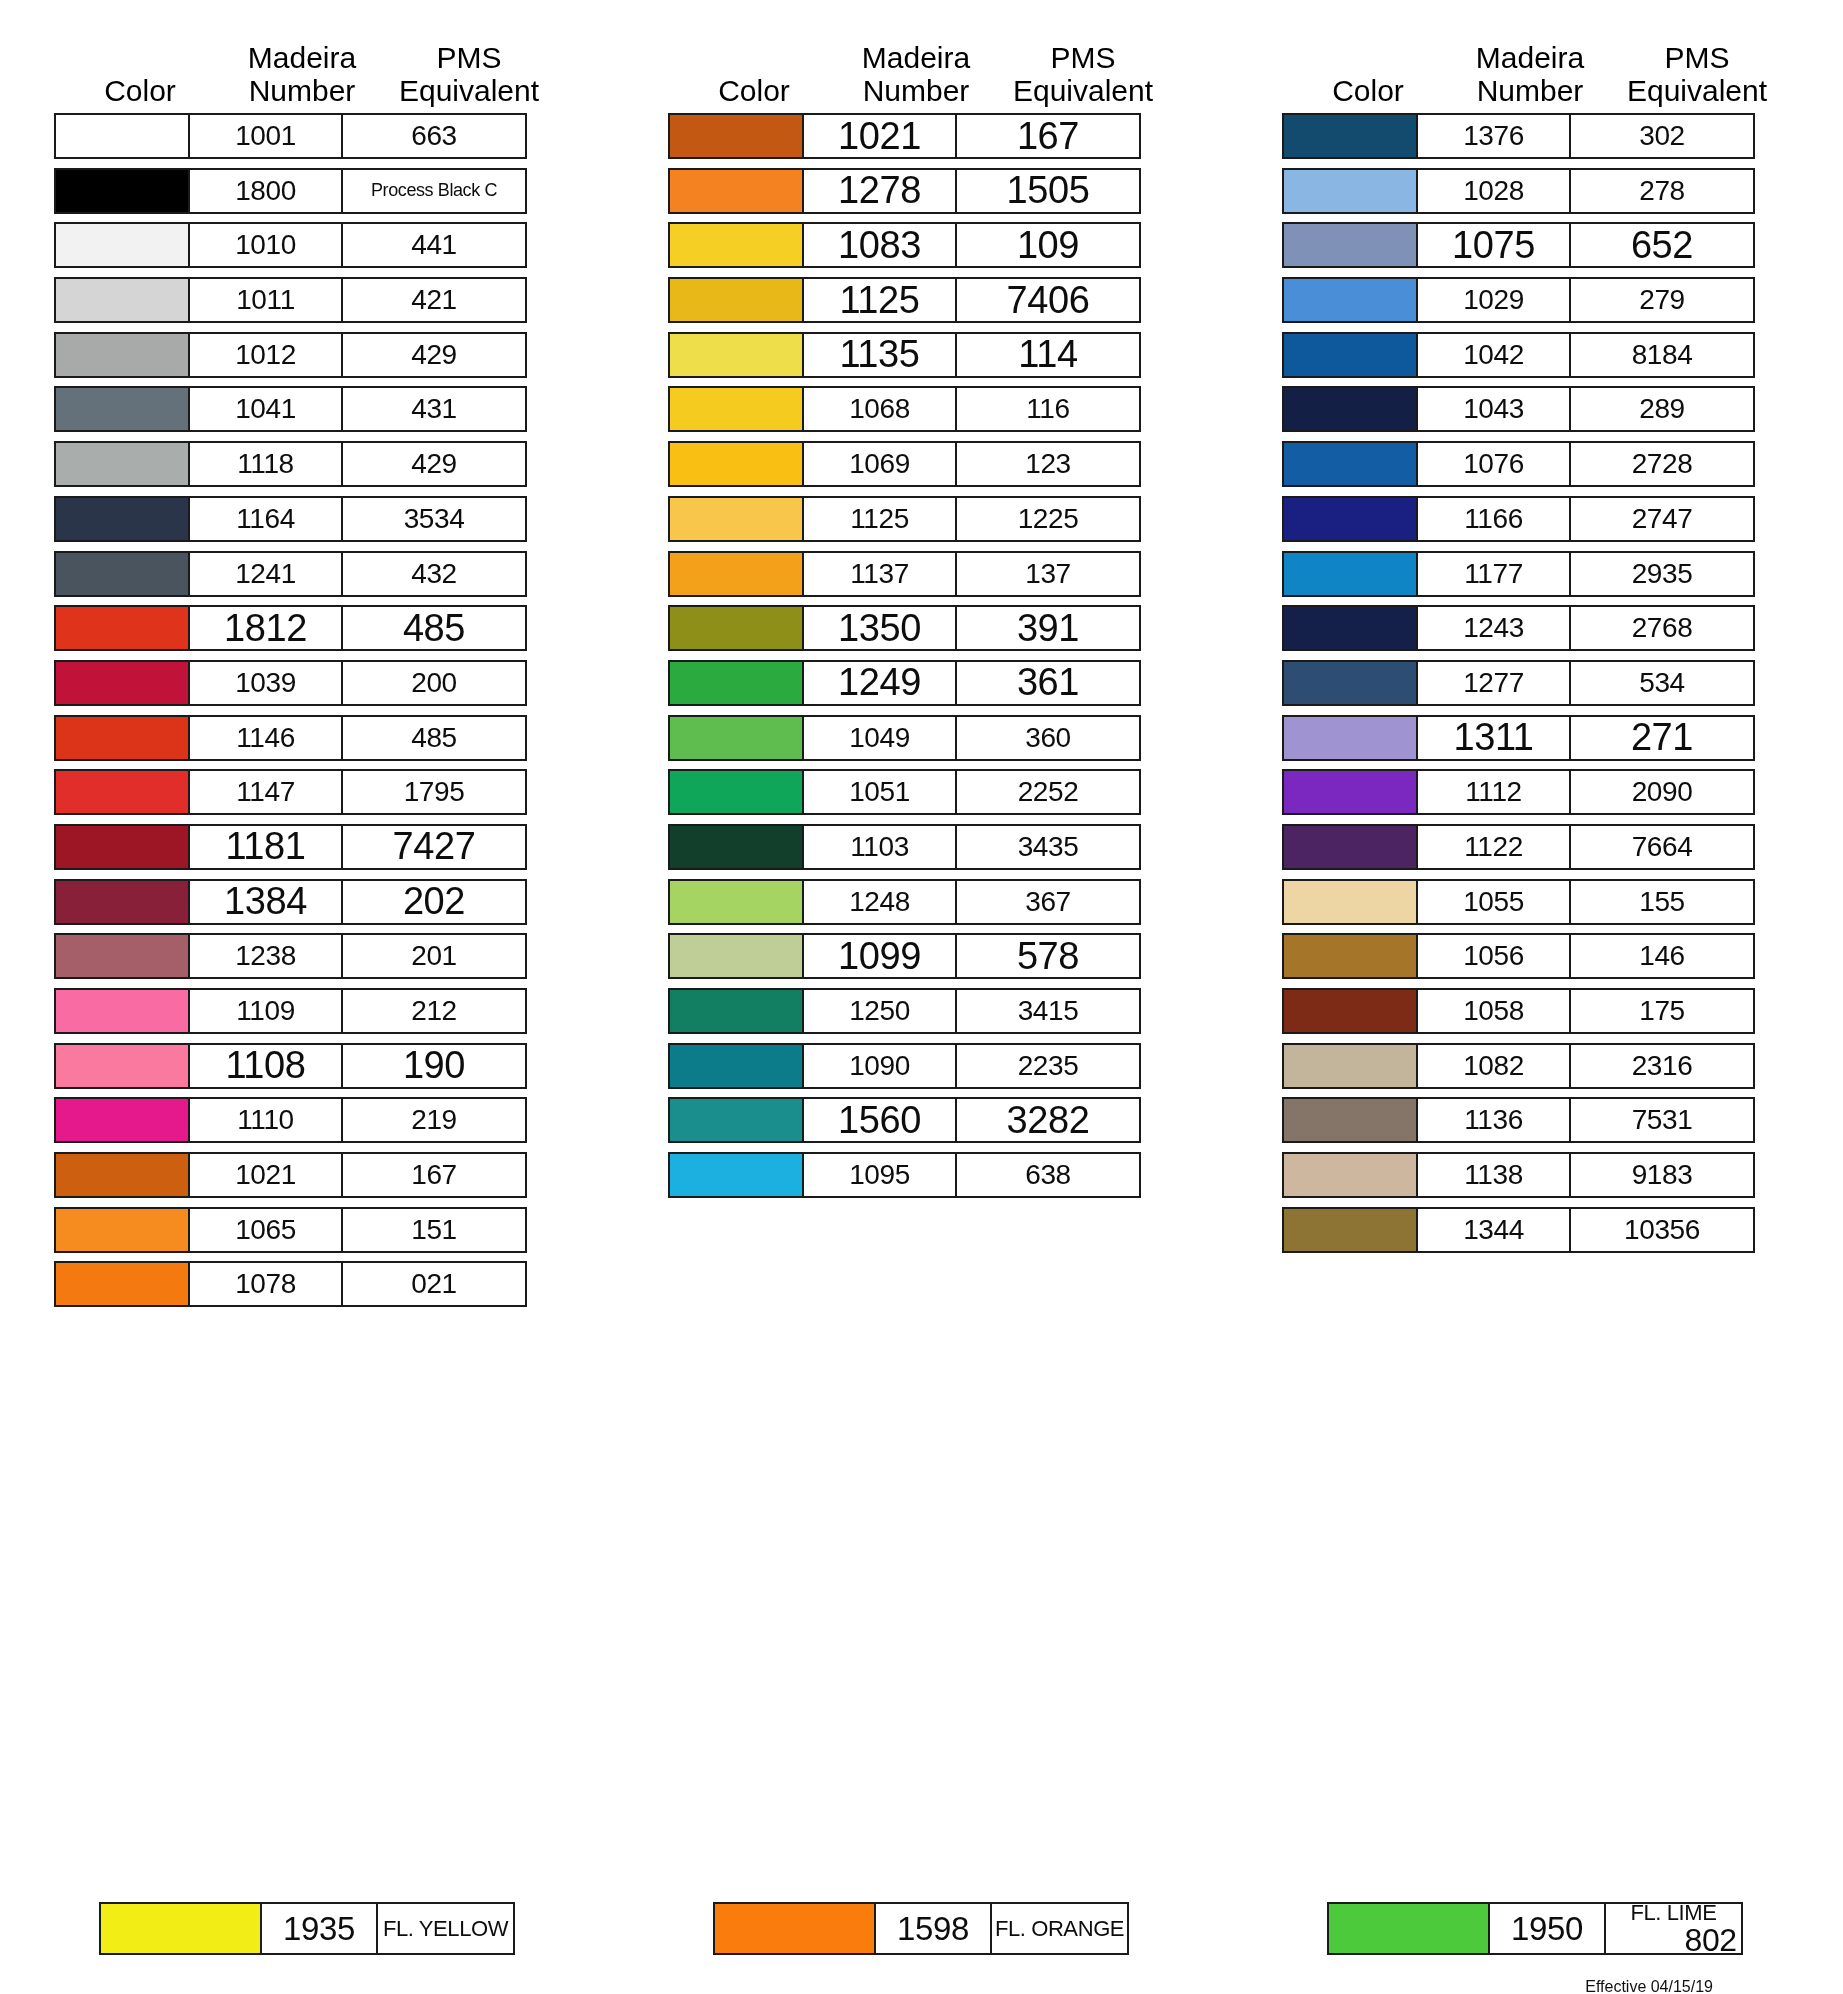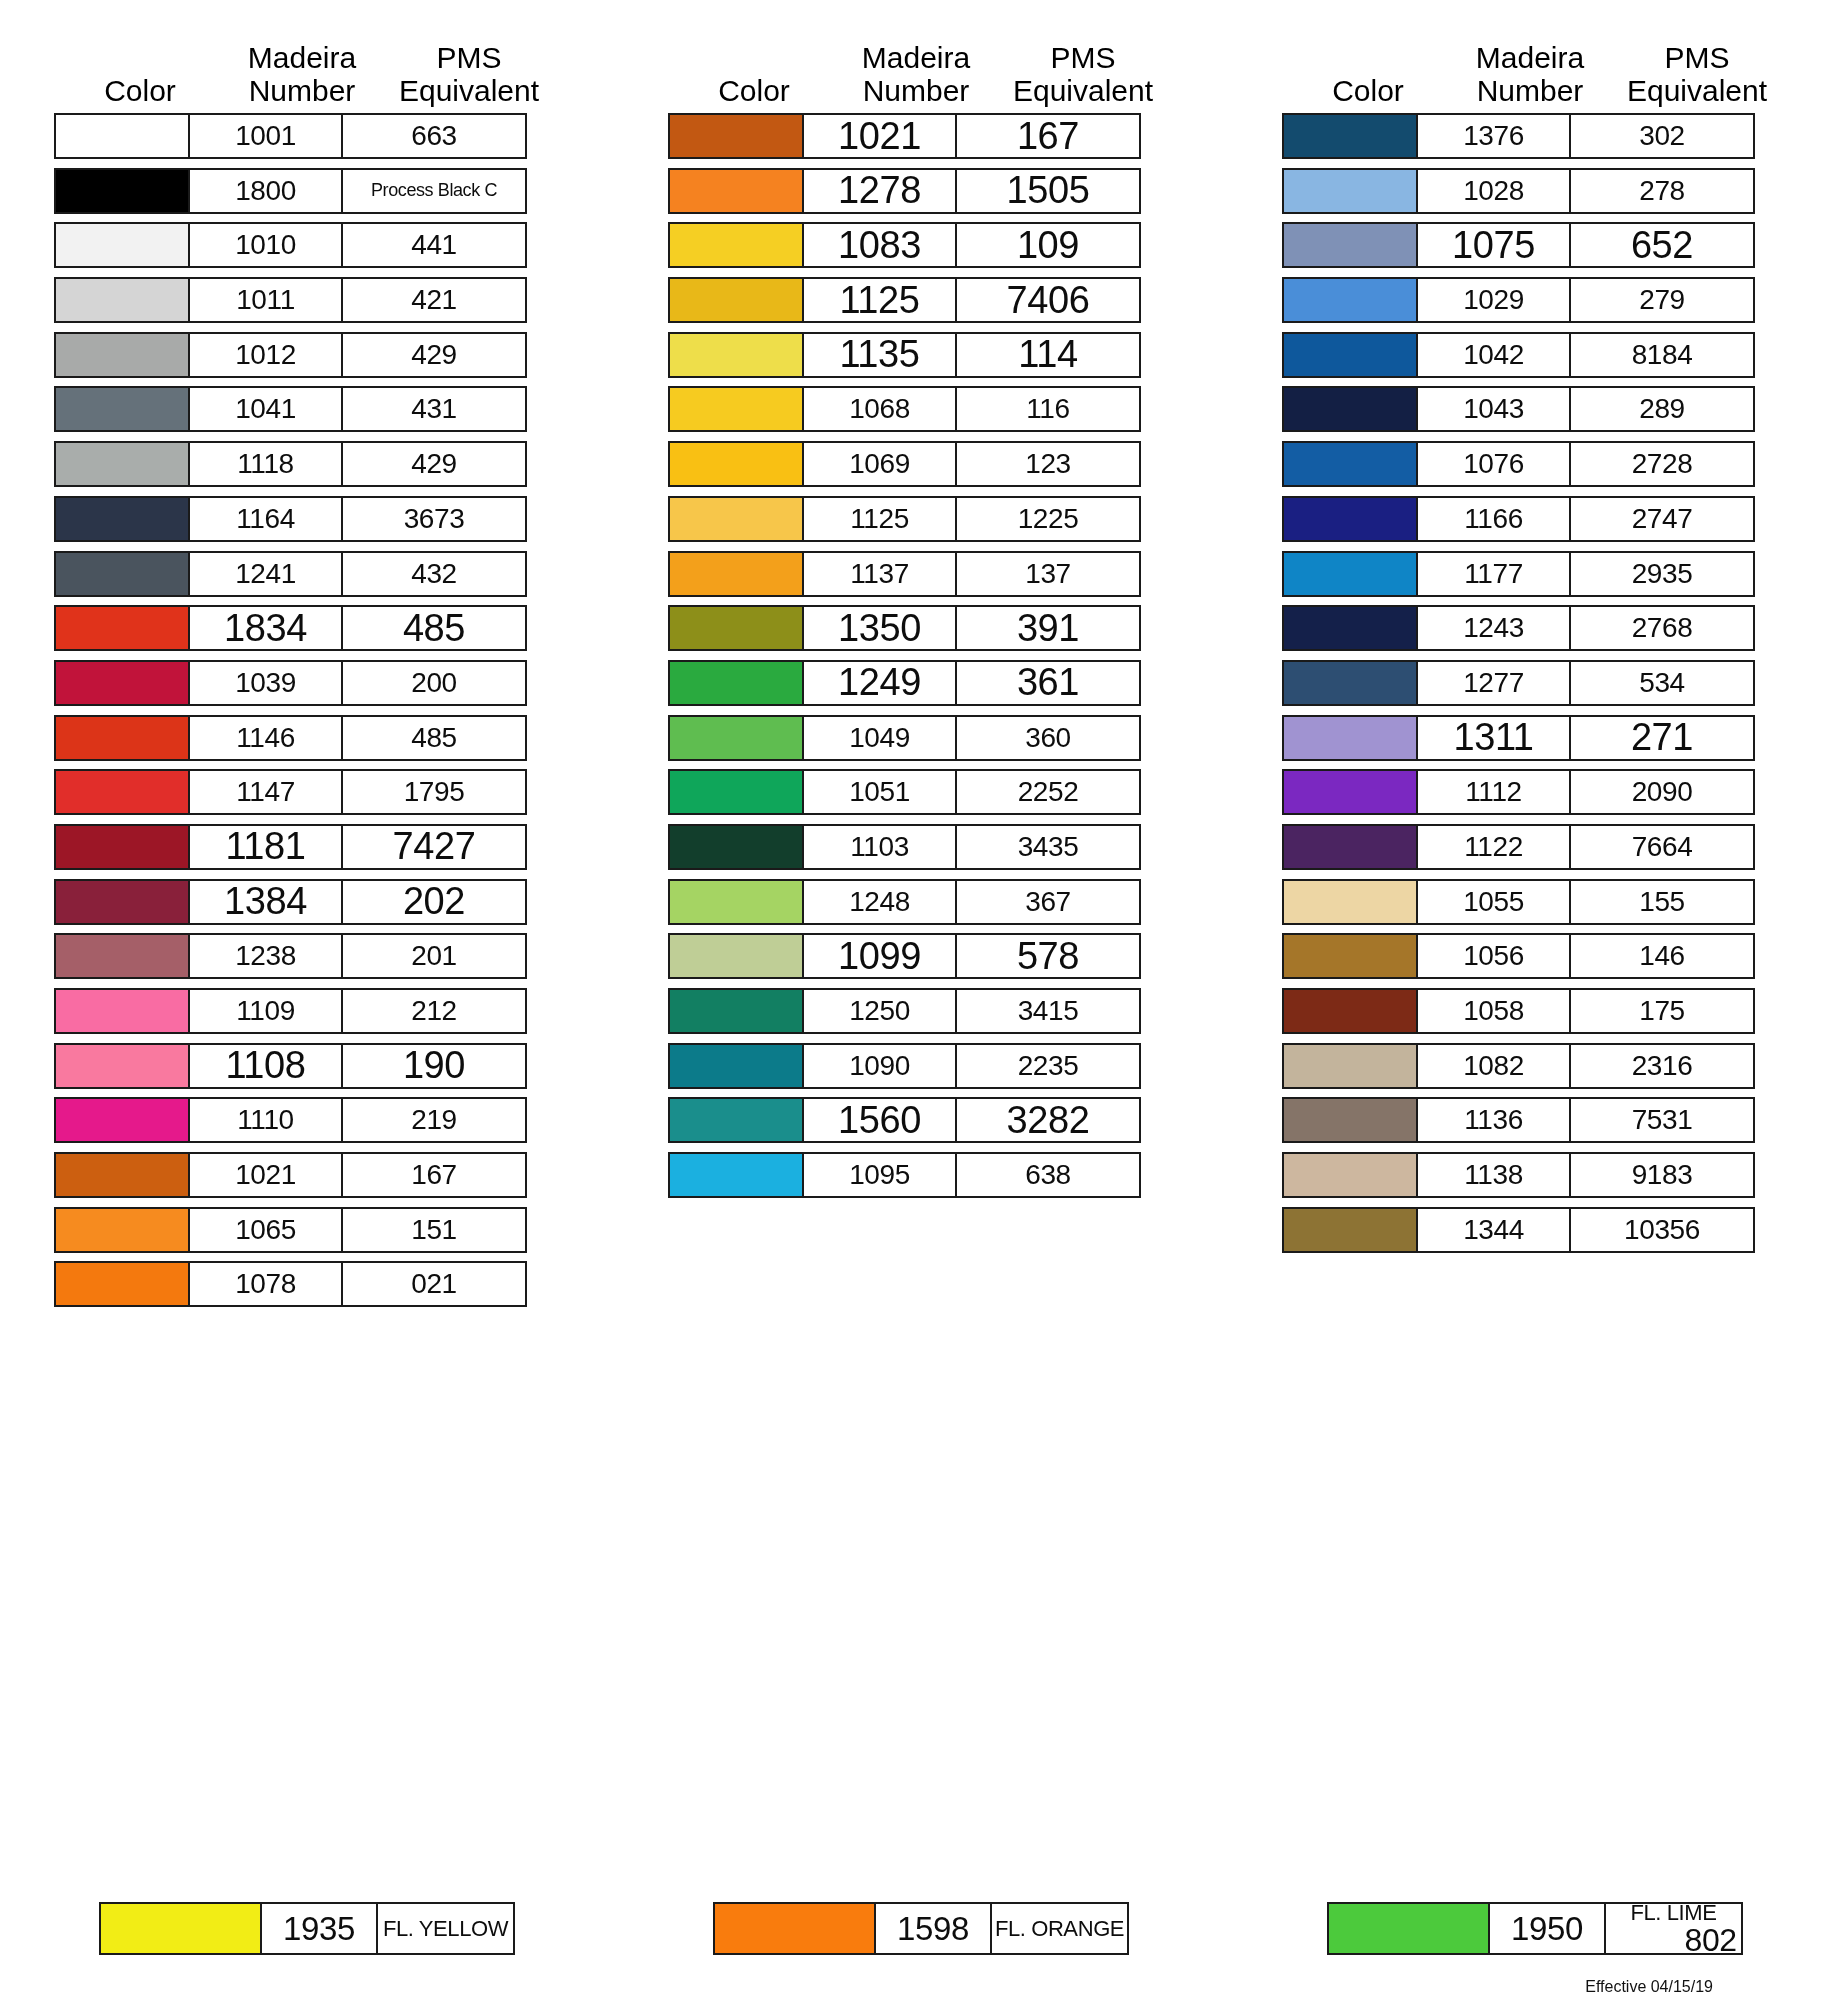--- a/index.html
+++ b/index.html
@@ -206,36 +206,36 @@
             <div class="cell pms">
               <span class="num">429</span>
             </div>
           </div>
           <div class="row">
             <div class="cell sw" style="background: rgb(43, 53, 73);"></div>
             <div class="cell mad">
               <span class="num">1164</span>
             </div>
             <div class="cell pms">
-              <span class="num">3673</span>
+              <span class="num">3534</span>
             </div>
           </div>
           <div class="row">
             <div class="cell sw" style="background: rgb(74, 84, 94);"></div>
             <div class="cell mad">
               <span class="num">1241</span>
             </div>
             <div class="cell pms">
               <span class="num">432</span>
             </div>
           </div>
           <div class="row">
             <div class="cell sw" style="background: rgb(224, 51, 27);"></div>
             <div class="cell mad">
-              <span class="num big">1834</span>
+              <span class="num big">1812</span>
             </div>
             <div class="cell pms">
               <span class="num big">485</span>
             </div>
           </div>
           <div class="row">
             <div class="cell sw" style="background: rgb(193, 19, 58);"></div>
             <div class="cell mad">
               <span class="num">1039</span>
             </div>

